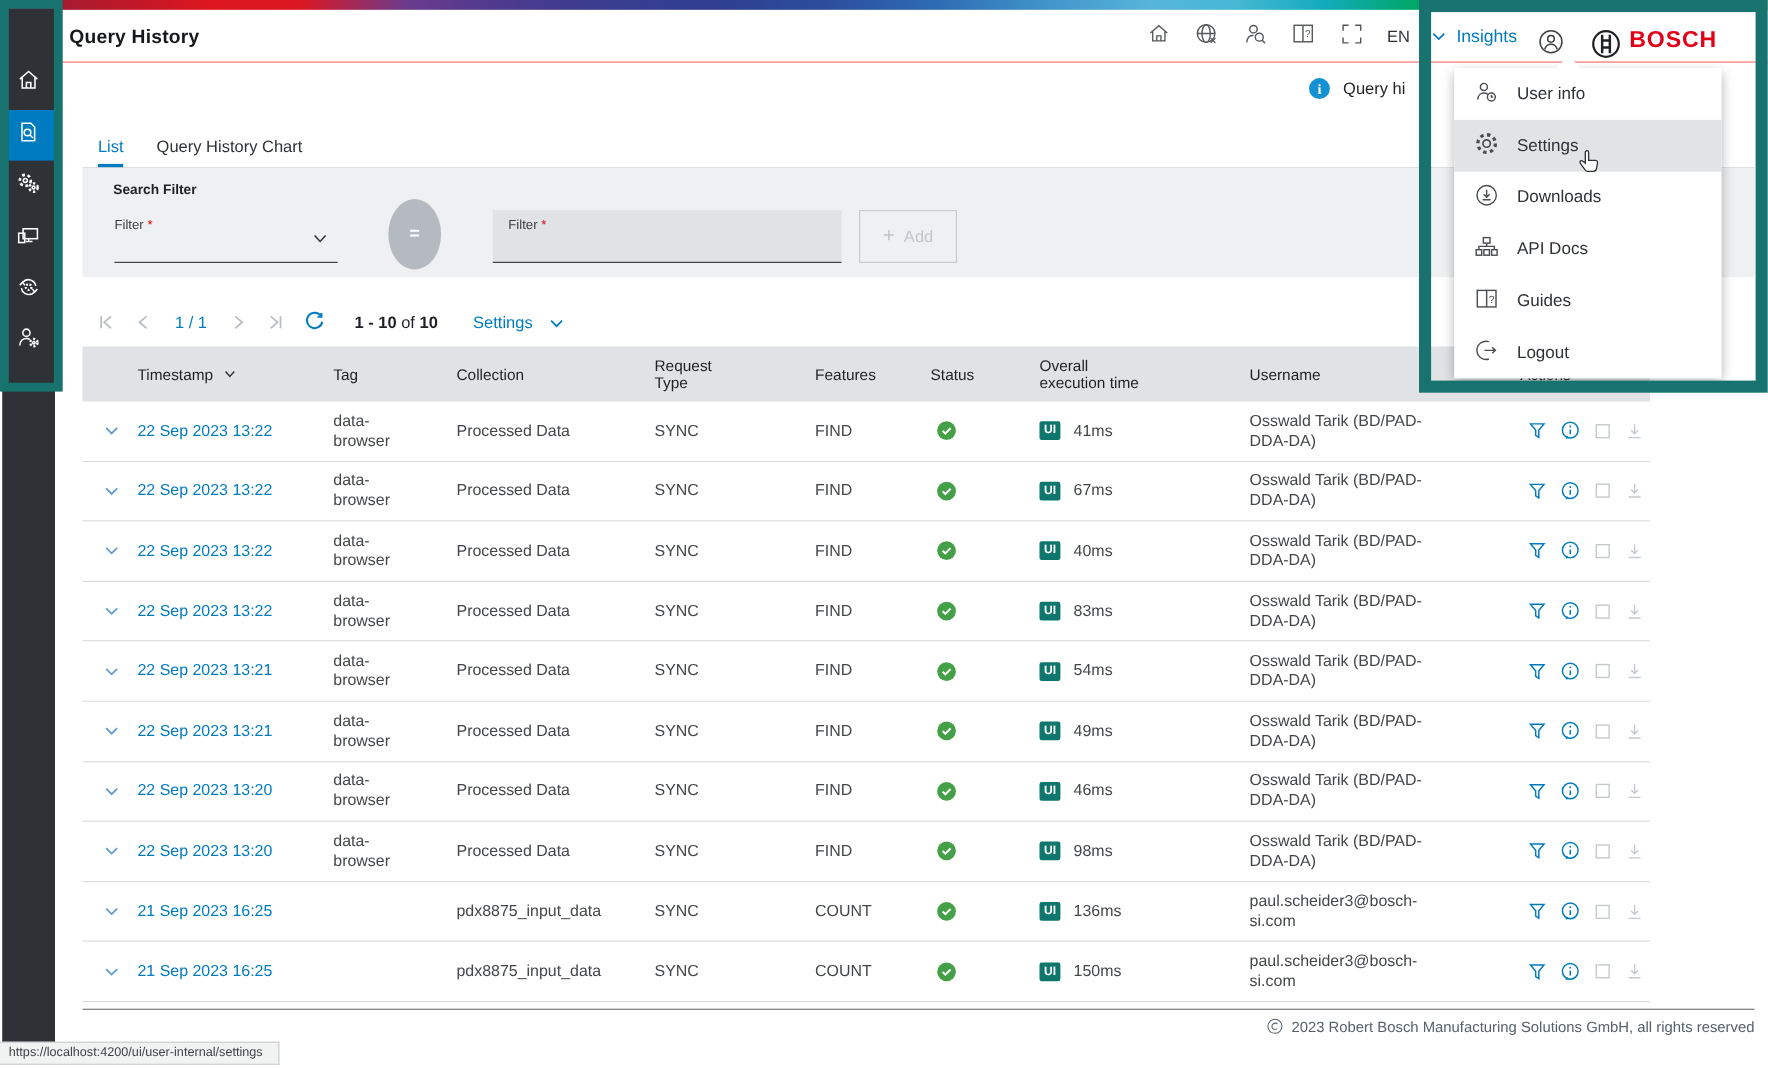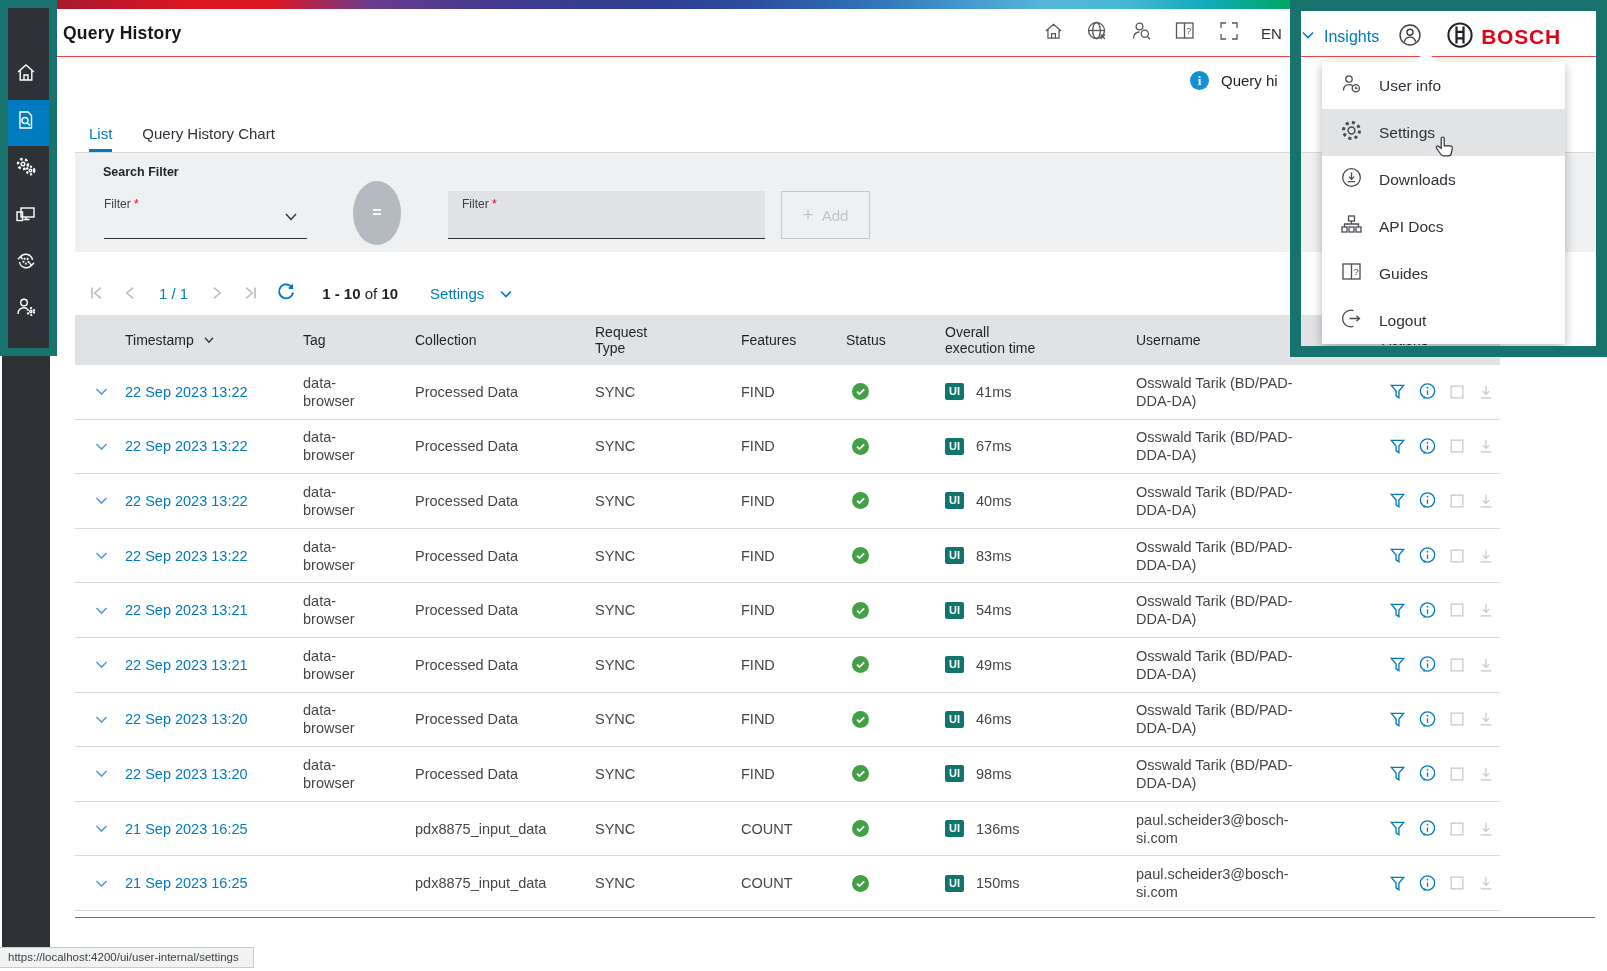--- a/index.html
+++ b/index.html
@@ -18,21 +18,21 @@
   .side-item { position:absolute; left:0; width:48px; height:46px; display:flex; align-items:center; justify-content:center; }
   .side-item.active { background:#007bc0; }
   .side-item svg { stroke:#fff; fill:none; stroke-width:1.4; }
 
   
   #appbar { left:50px; top:9px; width:1557px; height:48px; background:#fff; border-bottom:1px solid #ef4444; }
   #page-title { position:absolute; left:13px; top:14px; font-size:17.5px; font-weight:bold; color:#16191c; letter-spacing:.2px; }
   #appbar-icons { position:absolute; left:992px; top:0; height:48px; display:flex; align-items:center; gap:20px; }
   #appbar-icons svg { stroke:#54575b; fill:none; stroke-width:1.3; }
   .en-label { font-size:15px; color:#2e3238; }
-  #insights-group { position:absolute; left:1250px; top:4px; height:48px; display:flex; align-items:center; }
+  #insights-group { position:absolute; left:1250px; top:16px; height:48px; display:flex; align-items:flex-start; }
   #insights-group .chev svg { stroke:#007bc0; fill:none; stroke-width:1.6; }
   #insights-label { color:#007bc0; font-size:16px; margin-left:8px; }
   #avatar-icon { margin-left:18px; }
   #avatar-icon svg { stroke:#3e4145; fill:none; stroke-width:1.3; }
   #bosch-logo { margin-left:22px; }
   #bosch-word { margin-left:6px; font-size:21px; font-weight:bold; color:#e10018; letter-spacing:.8px; font-stretch:condensed; }
 
   
   #content { left:50px; top:57px; width:1557px; height:914px; background:#fff; }
 
@@ -573,20 +573,27 @@
               </svg></span><span class="ic ic-gray"><svg width="18" height="18" viewBox="0 0 20 20">
                 <rect x="3.5" y="3.5" width="13" height="13"></rect>
               </svg></span><span class="ic ic-gray"><svg width="18" height="18" viewBox="0 0 20 20">
                 <path d="M10 3 v9 M6.5 9 l3.5 3.5 L13.5 9 M4 16.5 h12"></path>
               </svg></span></div>
         </div>
       </div>
   </div>
 
   <div id="footer-line"></div>
+  <div id="footer">
+    <svg width="16" height="16" viewBox="0 0 20 20">
+        <circle cx="10" cy="10" r="8"></circle>
+        <path d="M12.8 7.5 a3.6 3.6 0 1 0 0 5"></path>
+      </svg>
+    <span>2023 Robert Bosch Manufacturing Solutions GmbH, all rights reserved</span>
+  </div>
 </main>
 
 <div id="status-bar" class="abs">https://localhost:4200/ui/user-internal/settings</div>
 
 <div id="dropdown" class="abs">
   <div class="caret"></div>
   <div id="menu-items">
       <div class="menu-item">
         <span><svg width="23" height="23" viewBox="0 0 23 23">
             <circle cx="9" cy="7" r="3.2"></circle>

